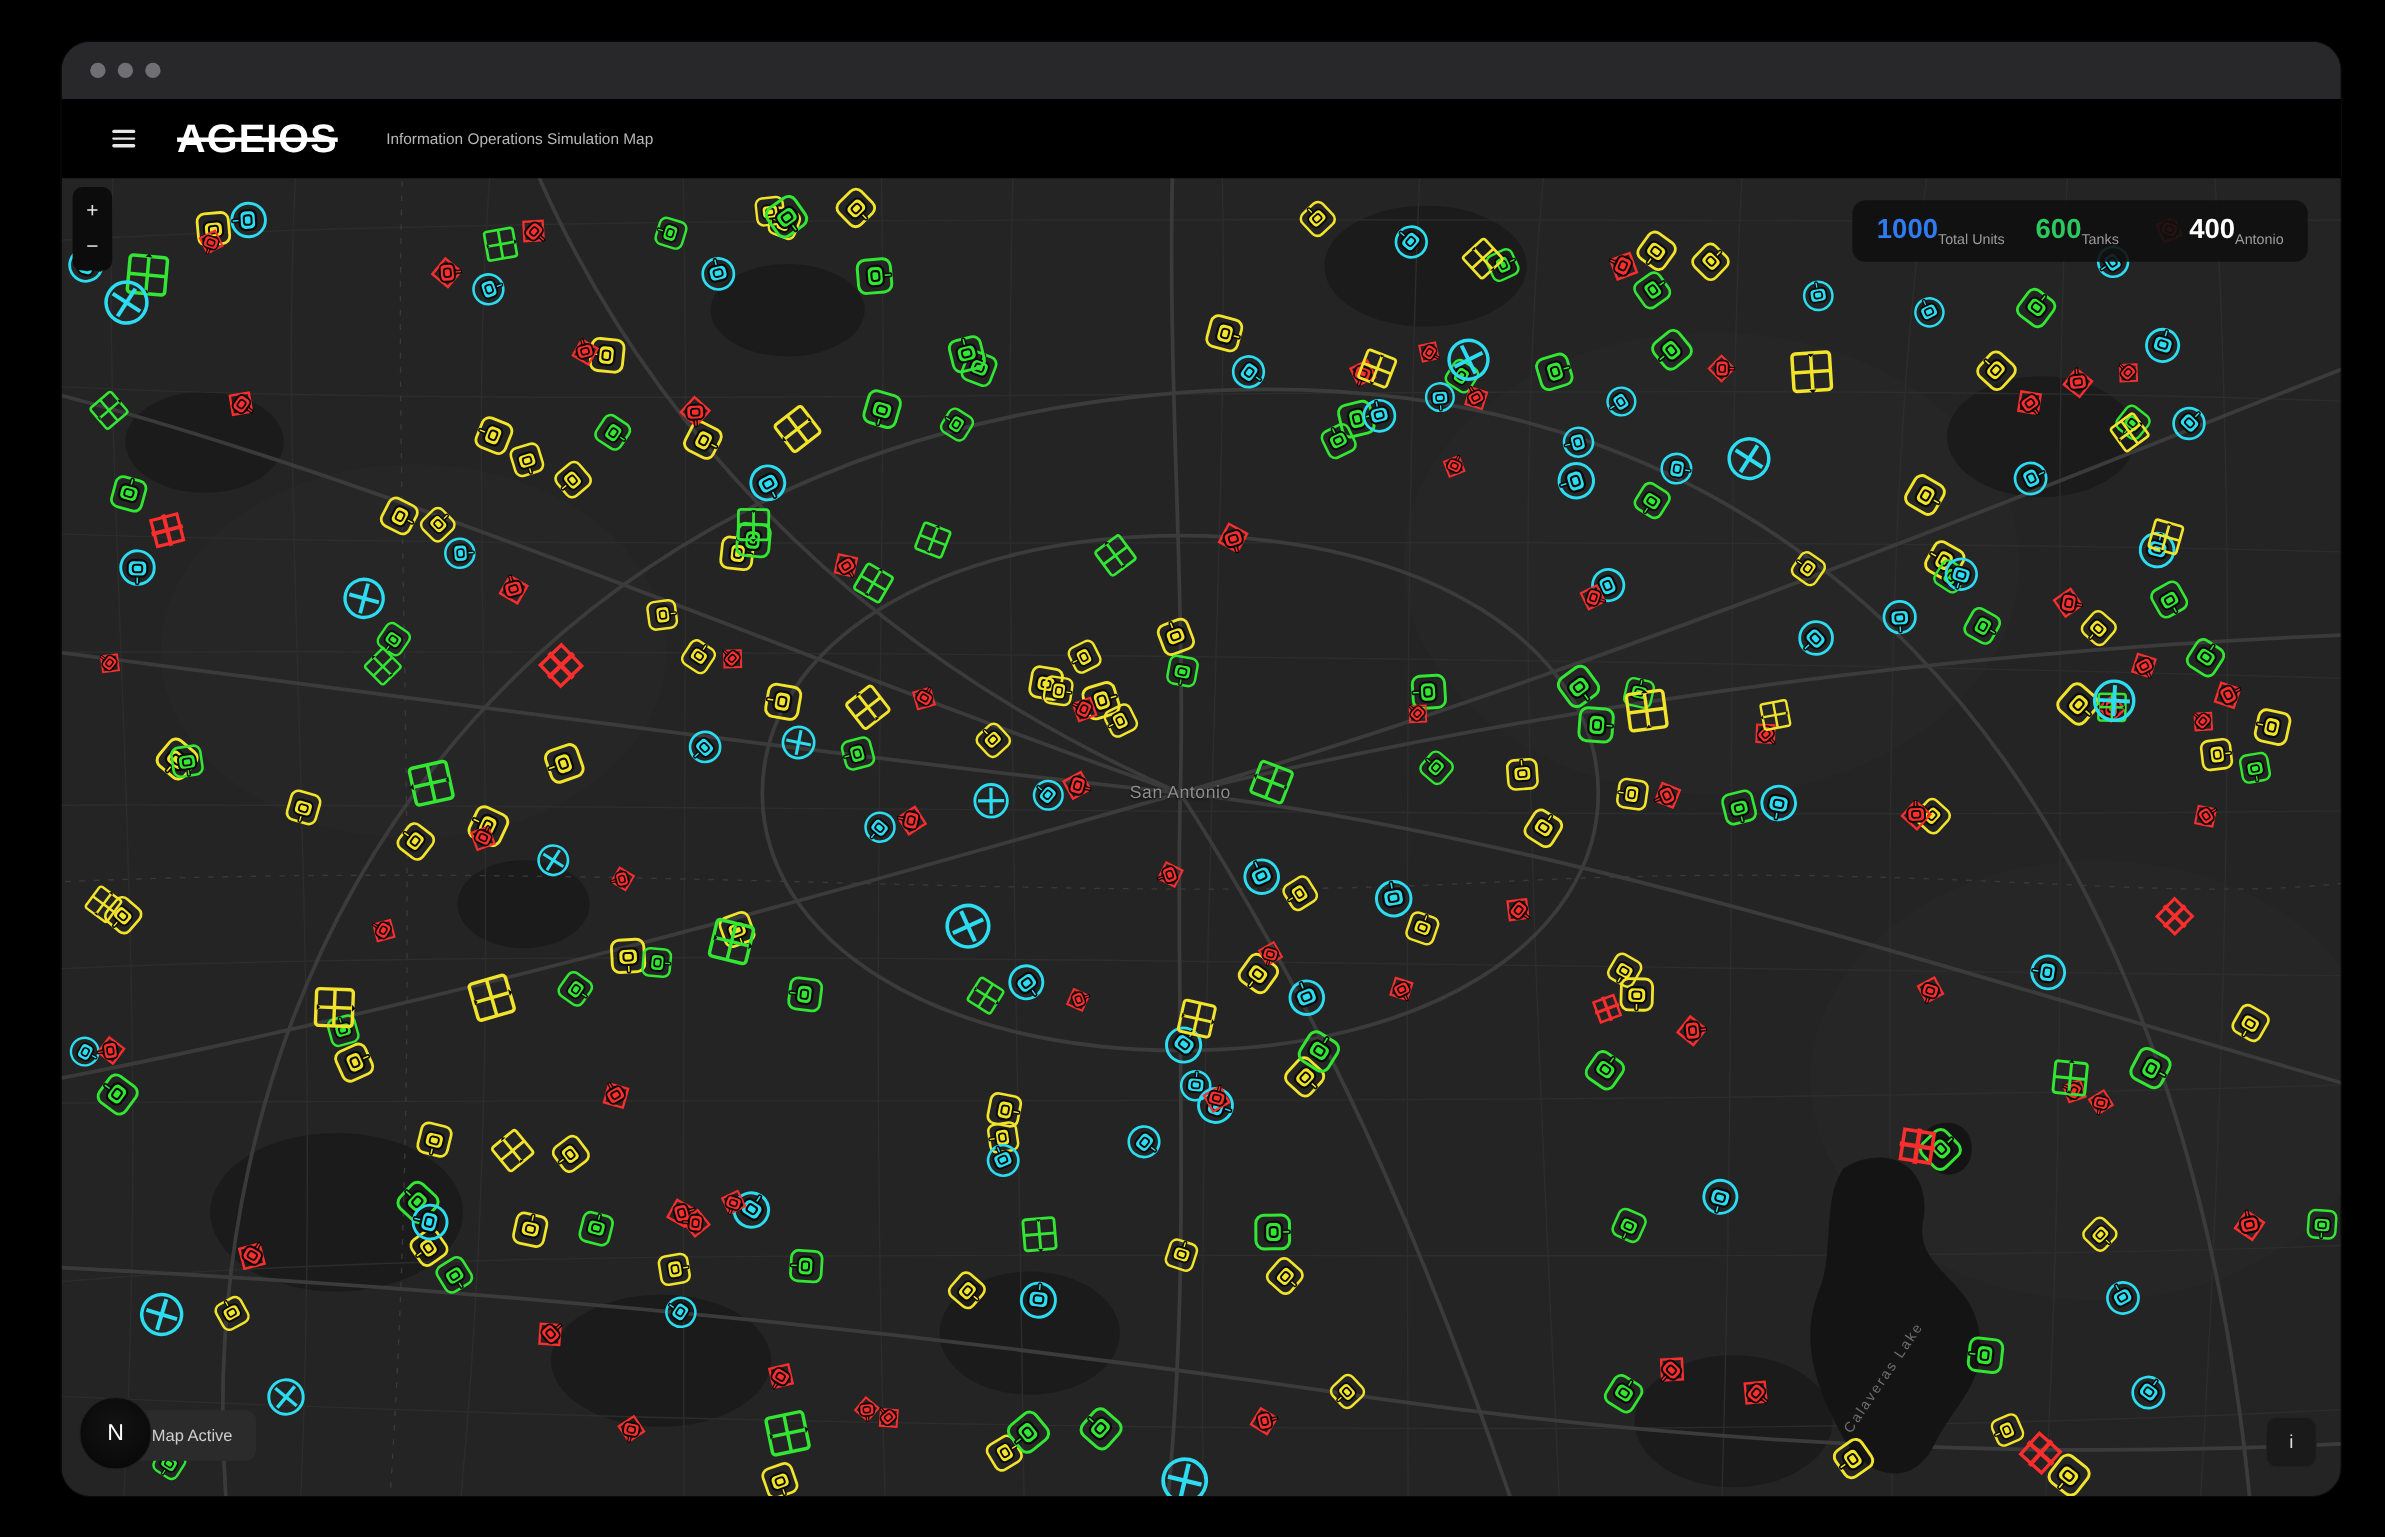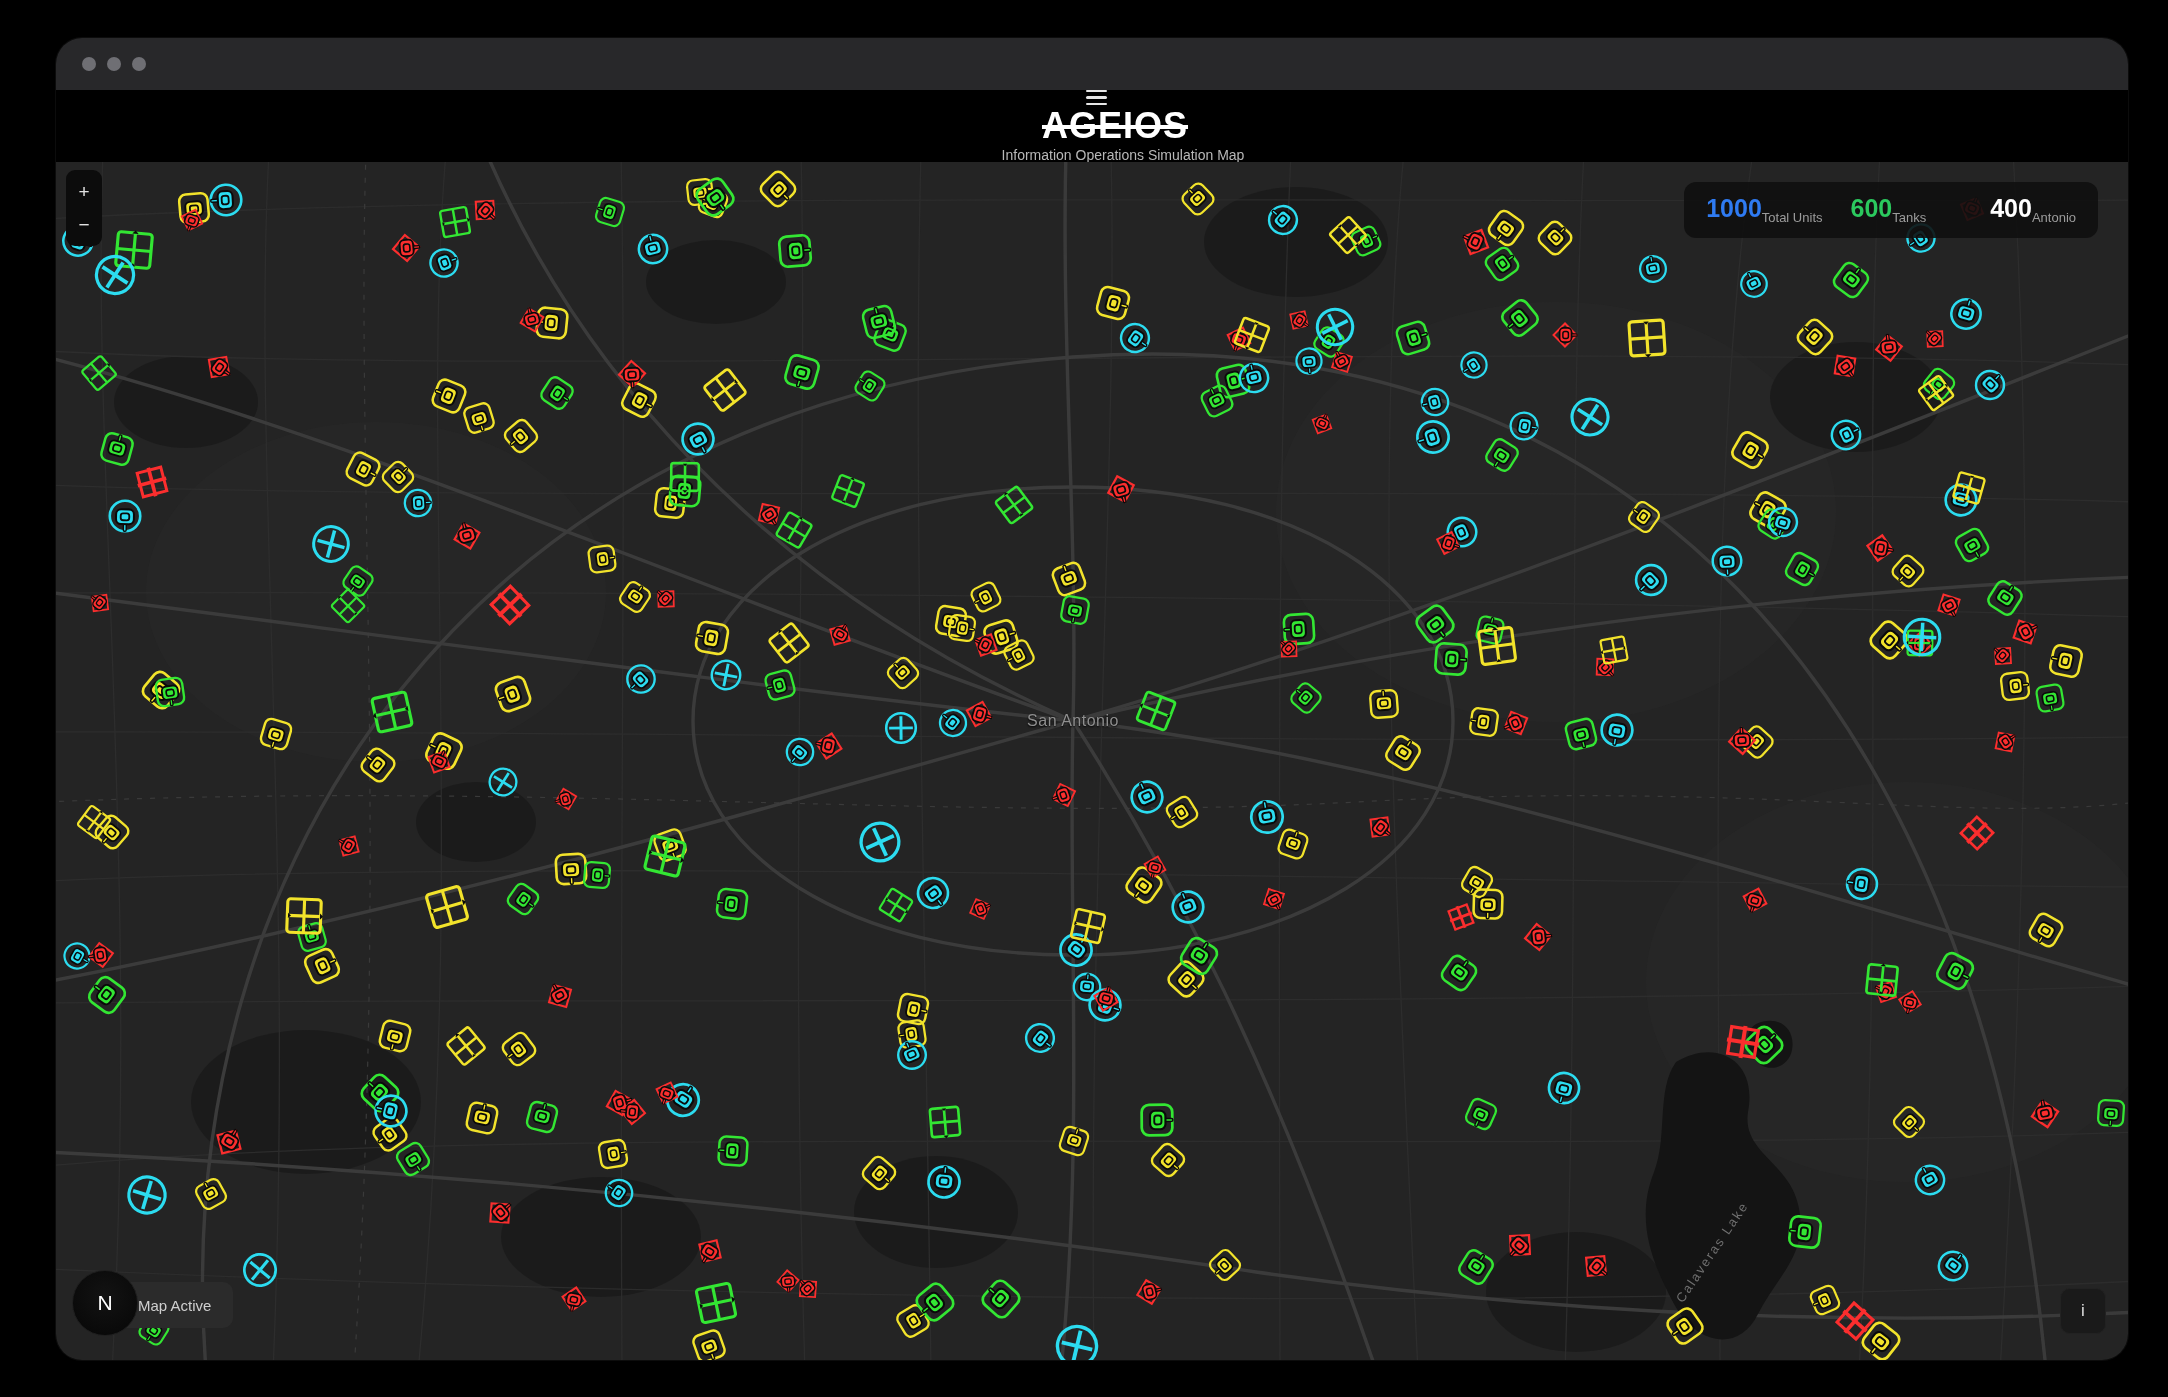--- a/index.html
+++ b/index.html
@@ -1,24 +1,24 @@
 <!DOCTYPE html>
 <html><head>
 <meta charset="utf-8">
 <style>
   html,body{margin:0;padding:0;background:#000;font-family:"Liberation Sans",sans-serif;}
   .stage{position:relative;width:2168px;height:1397px;background:#000;overflow:hidden;}
   .window{position:absolute;left:56px;top:38px;width:2072px;height:1322px;border-radius:26px;overflow:hidden;background:#000;box-shadow:0 0 0 1px #0c0c0c;}
   .titlebar{height:52px;background:#28282a;display:flex;align-items:center;padding-left:26px;gap:11px;}
   .tdot{width:14px;height:14px;border-radius:50%;background:#6f6f74;}
-  .appbar{height:72px;background:#000;display:flex;align-items:center;padding-left:46px;flex-direction:column;}
+  .appbar{height:72px;background:#000;display:flex;align-items:center;padding-left:46px;}
   .burger{width:21px;display:flex;flex-direction:column;gap:4px;margin-right:38px;background:none;border:none;padding:0;cursor:pointer;}
   .burger span{display:block;height:2.4px;background:#e6e6e6;border-radius:2px;}
   .logo{font-size:36px;font-weight:700;color:#fff;letter-spacing:1px;text-decoration:line-through;text-decoration-thickness:4px;}
-  .subtitle{margin-left:16px;font-size:14px;color:#b8b8b8;}
+  .subtitle{margin-left:44px;font-size:14px;color:#b8b8b8;}
   .map{position:relative;height:1198px;background:#242424;overflow:hidden;}
   .layer{position:absolute;inset:0;}
   .city-label{position:absolute;left:1017px;top:559px;transform:translate(-50%,-50%);color:#8f8f8f;font-size:16px;letter-spacing:.5px;text-shadow:0 1px 2px #000;z-index:4;}
   .lake-label{position:absolute;left:1656px;top:1090px;transform:translate(-50%,-50%) rotate(-56deg);color:#6f6f6f;font-size:13px;letter-spacing:2px;z-index:4;}
   .zoomctl{position:absolute;left:10px;top:8px;width:36px;background:#0c0c0c;border-radius:9px;display:flex;flex-direction:column;align-items:center;padding:5px 0;z-index:8;}
   .zoomctl button{background:none;border:none;color:#e2e2e2;font-size:19px;line-height:1;padding:7px 0;width:100%;cursor:pointer;}
   .stats{position:absolute;top:20px;right:30px;background:rgba(16,16,16,.9);border-radius:12px;display:flex;gap:28px;padding:13px 22px;z-index:8;}
   .stat{display:flex;flex-direction:row;align-items:flex-start;}
   .stat .v{font-size:25px;font-weight:700;line-height:1.05;}
   .stat .l{font-size:13px;color:#9c9c9c;margin-top:15px;}

